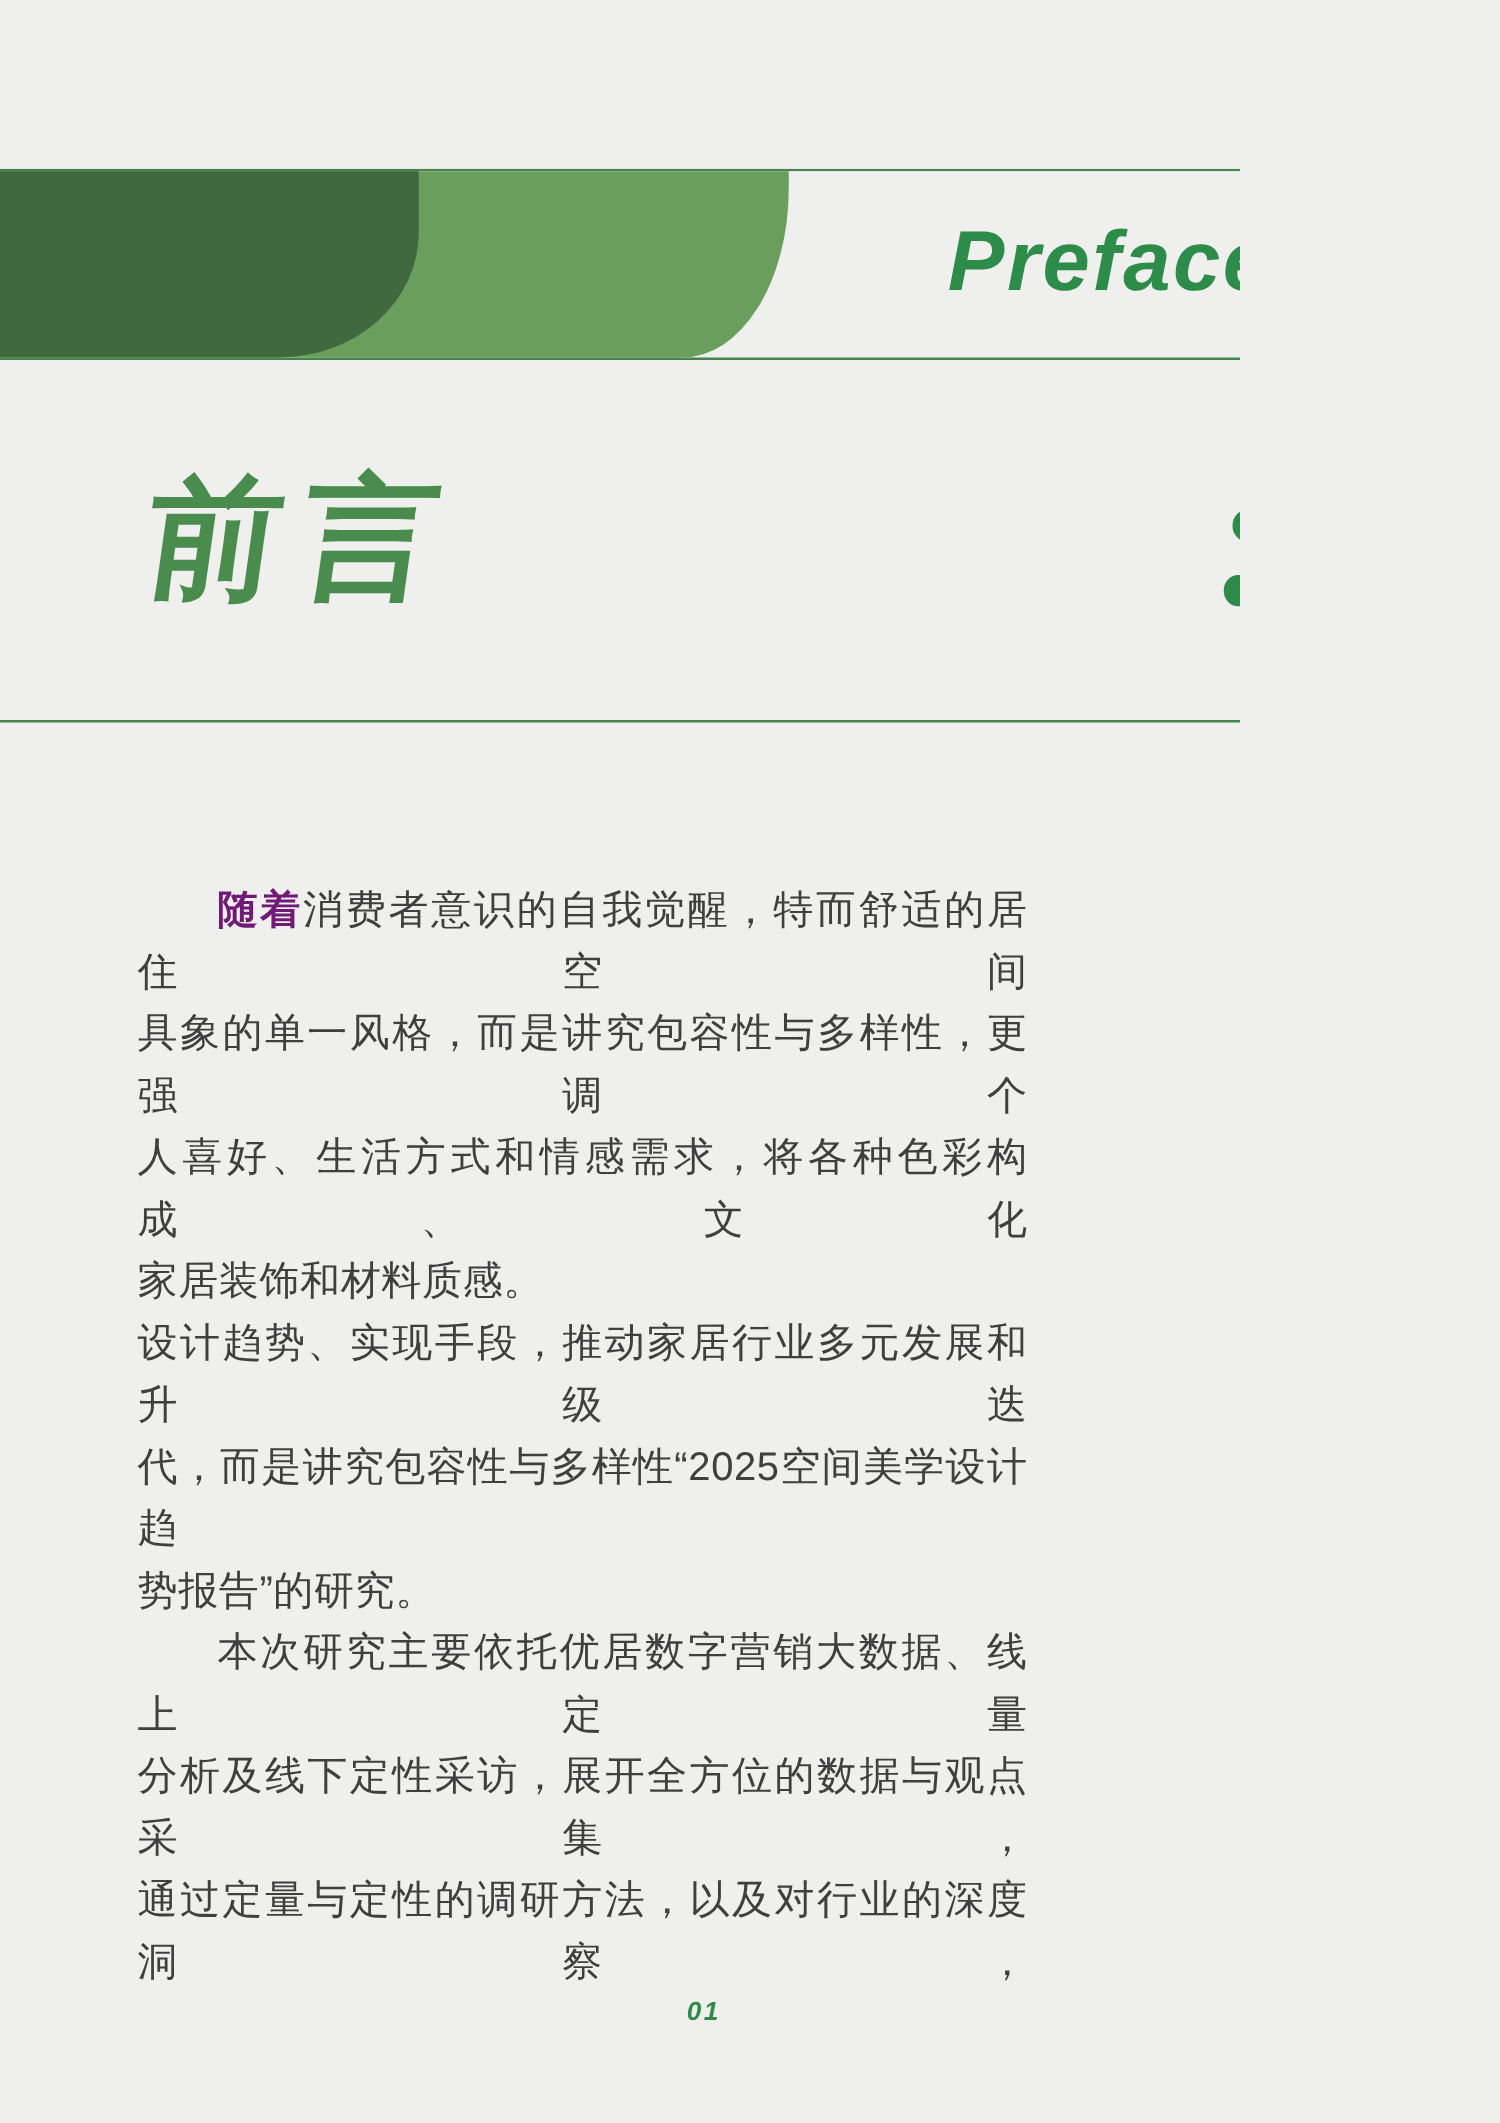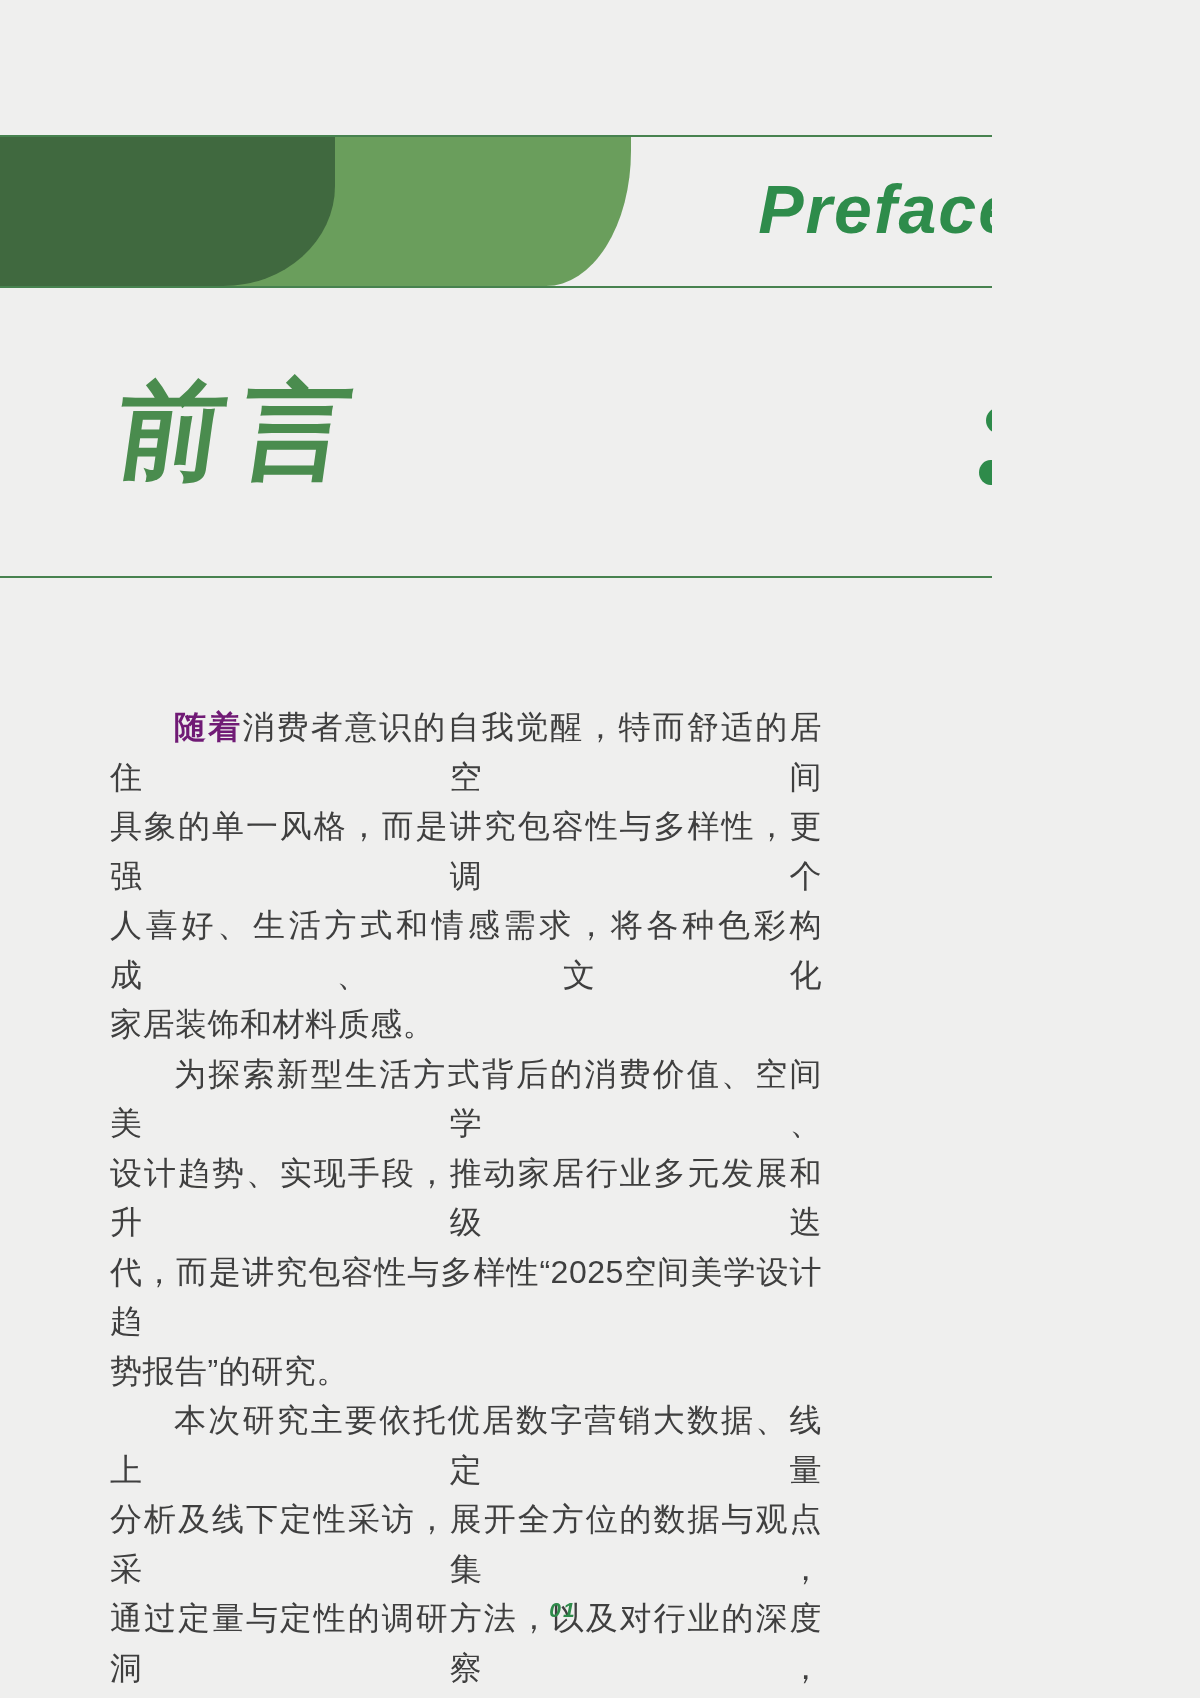--- a/index.html
+++ b/index.html
@@ -155,21 +155,20 @@
     <span class="colon-dot d2"></span>
   </span>
 
   <div class="divider"></div>
 
   <div class="body-text">
     <div class="line indent j"><span class="accent">随着</span><span>消费者意识的自我觉醒，特而舒适的居住空间</span></div>
     <div class="line j">具象的单一风格，而是讲究包容性与多样性，更强调个</div>
     <div class="line j">人喜好、生活方式和情感需求，将各种色彩构成、文化</div>
     <div class="line">家居装饰和材料质感。</div>
-    <div class="line indent j">为探索新型生活方式背后的消费价值、空间美学、</div>
     <div class="line j">设计趋势、实现手段，推动家居行业多元发展和升级迭</div>
     <div class="line j">代，而是讲究包容性与多样性“2025空间美学设计趋</div>
     <div class="line">势报告”的研究。</div>
     <div class="line indent j">本次研究主要依托优居数字营销大数据、线上定量</div>
     <div class="line j">分析及线下定性采访，展开全方位的数据与观点采集，</div>
     <div class="line j">通过定量与定性的调研方法，以及对行业的深度洞察，</div>
 
   </div>
 
   <div class="page-num">01</div>

